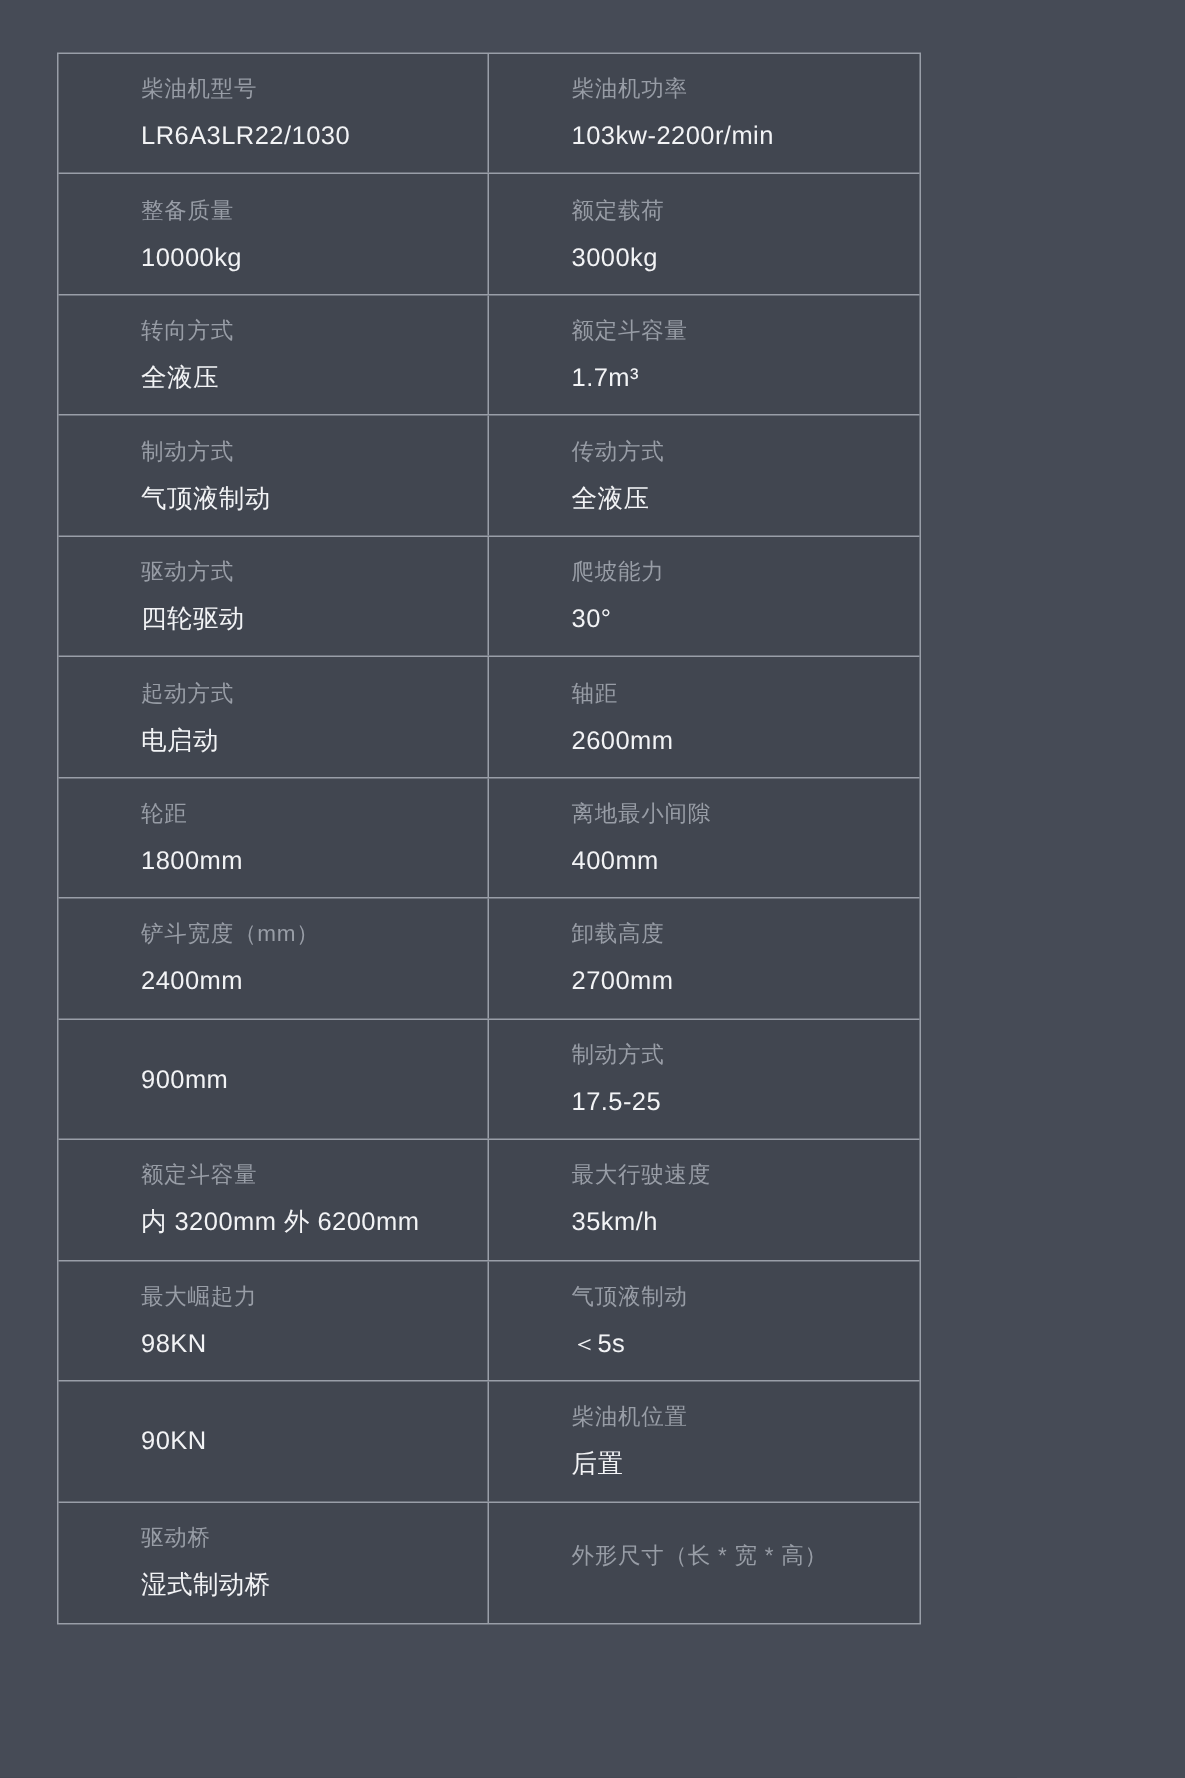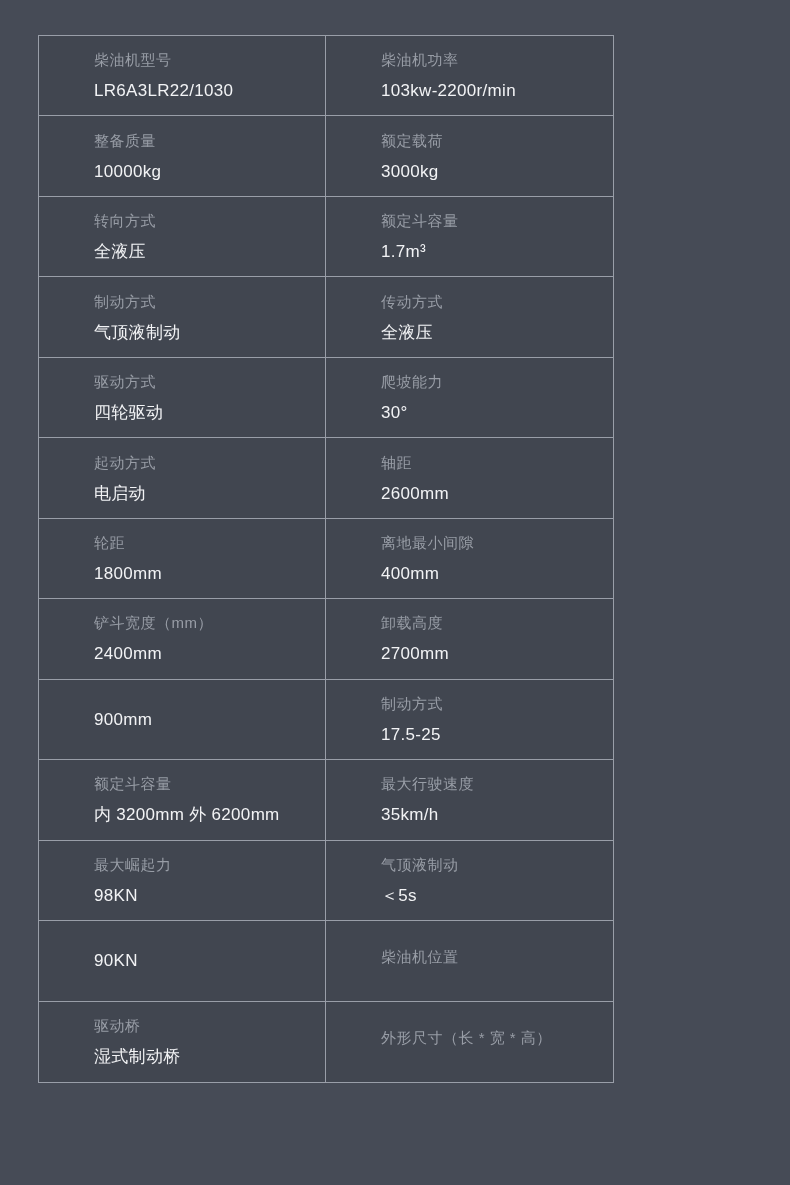--- a/index.html
+++ b/index.html
@@ -184,20 +184,21 @@
       <div class="spec-value">＜5s</div>
     </div>
   </div>
 
   <div class="spec-row">
     <div class="spec-cell left">
       <div class="spec-value">90KN</div>
     </div>
     <div class="spec-cell">
       <div class="spec-label">柴油机位置</div>
+      <div class="spec-value">后置</div>
     </div>
   </div>
 
   <div class="spec-row">
     <div class="spec-cell left">
       <div class="spec-label">驱动桥</div>
       <div class="spec-value">湿式制动桥</div>
     </div>
     <div class="spec-cell">
       <div class="spec-label">外形尺寸（长 * 宽 * 高）</div>

